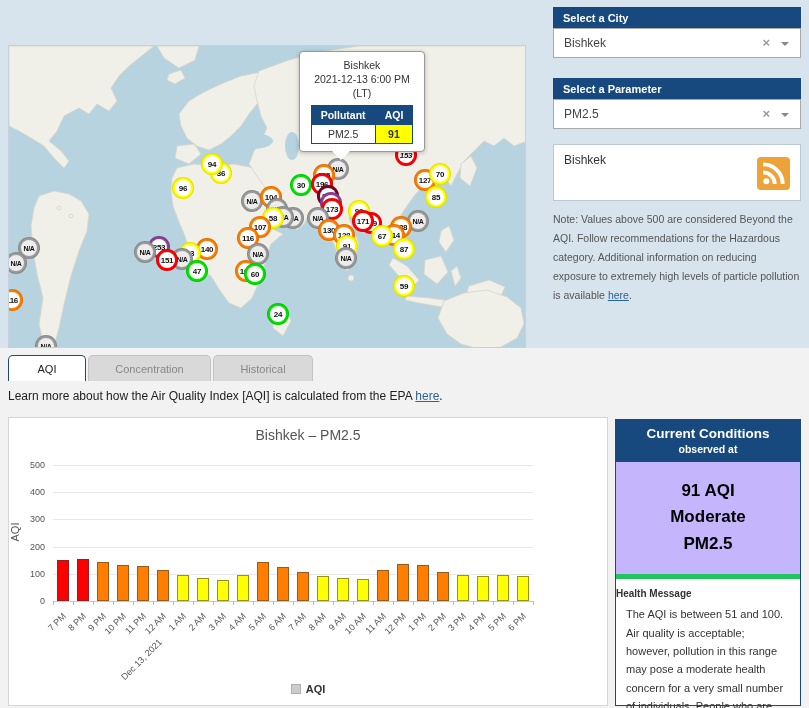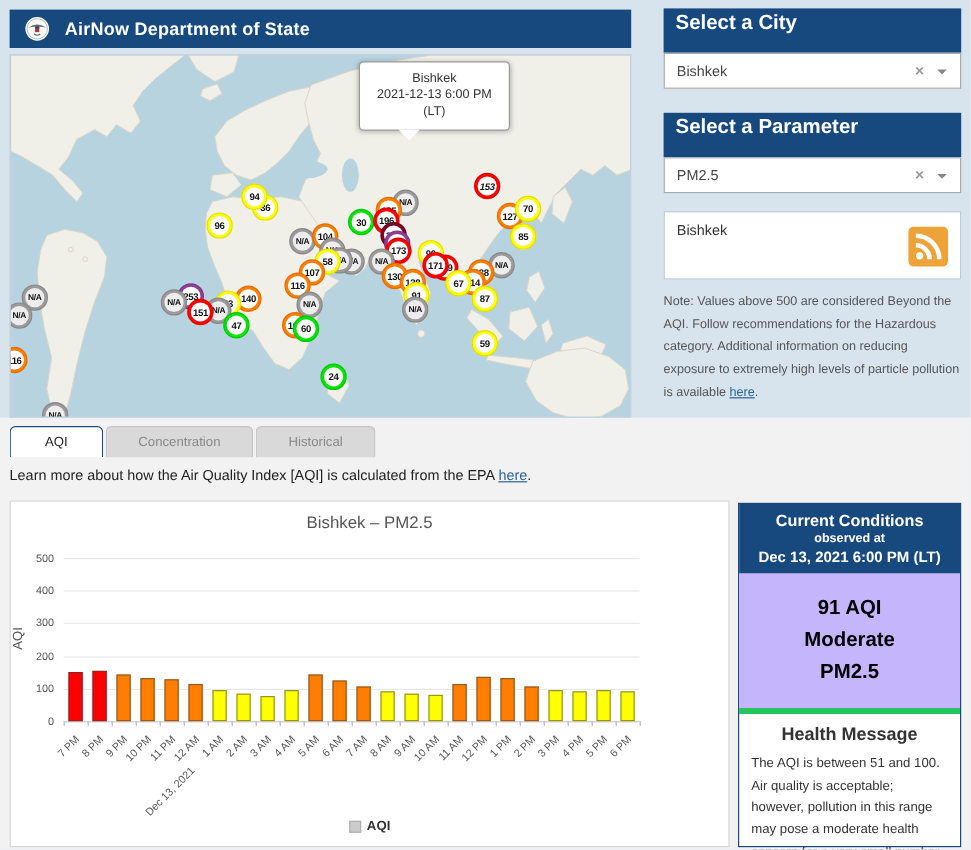--- a/index.html
+++ b/index.html
@@ -27,21 +27,21 @@
     border-radius:4px; box-shadow:0 1px 4px rgba(0,0,0,.25); padding:6px 4px 7px; z-index:30; }
   .map-tooltip:after { content:""; position:absolute; left:32px; bottom:-9px; border:9px solid transparent; border-bottom:0; border-top-color:#fff; }
   .tt-line { text-align:center; font-size:10.5px; color:#333; line-height:1.35; }
   .tt-table { border-collapse:collapse; margin:4px auto 0; }
   .tt-table th { background:#17497E; color:#fff; font-size:10.5px; font-weight:bold; padding:3px 9px; border:1px solid #17497E; }
   .tt-table td { font-size:10.5px; color:#333; text-align:center; padding:3px 6px; border:1px solid #17497E; background:#fff; }
   .tt-table td.aqi { background:#ffff00; font-weight:bold; }
 
   
   .sidebar { position:absolute; left:553px; top:7px; width:248px; }
-  .panel-header { background:#17497E; color:#fff; font-size:17px; font-weight:bold; height:37px; line-height:23px; padding:0 10px; }
+  .panel-header { background:#17497E; color:#fff; font-size:11px; font-weight:bold; height:21px; line-height:23px; padding:0 10px; }
   .select-box { position:relative; height:30px; background:#fff; border:1px solid #a9a9a9; font-size:12px; color:#444;
     line-height:28px; padding:0 10px; }
   .select-clear { position:absolute; right:30px; top:0; color:#999; font-size:13px; font-weight:bold; cursor:pointer; }
   .select-arrow { position:absolute; right:11px; top:13px; width:0; height:0; border:4px solid transparent; border-top-color:#888; }
   .gap20 { height:20px; } .gap15 { height:15px; }
   .rss-box { position:relative; height:57px; background:#fff; border:1px solid #b9c9d6; padding:8px 10px; font-size:12px; color:#333; }
   .rss-icon { position:absolute; right:10px; top:12px; width:33px; height:33px; background:#EDA338; border-radius:4px; }
   .note { margin-top:9px; font-size:10.5px; color:#555; line-height:1.8; }
   a.lnk { color:#2a6496; text-decoration:underline; cursor:pointer; }
 
@@ -70,41 +70,29 @@
   .legend span.lab { font-size:11px; color:#333; font-weight:bold; }
 
   
   .cond-panel { position:absolute; left:615px; top:419px; width:186px; height:287px; background:#fff; border:1px solid #17497E; }
   .cond-header { background:#17497E; color:#fff; text-align:center; padding:6px 4px 7px; }
   .cond-header .l1 { font-size:13.5px; font-weight:bold; }
   .cond-header .l2 { font-size:10.5px; font-weight:bold; margin-top:2px; }
   .cond-header .l3 { font-size:12.5px; font-weight:bold; margin-top:2px; }
   .cond-yellow { background:#c4b5fd; border-bottom:5px solid #22c55e; text-align:center; padding:16px 0 17px; }
   .cond-yellow div { font-size:17px; font-weight:bold; color:#000; line-height:1.55; }
-  .cond-health-h { text-align:center; font-size:15px; font-weight:bold; color:#333; margin:9px 0 6px; }
+  .cond-health-h { text-align:left; font-size:10px; font-weight:bold; color:#333; margin:9px 0 6px; }
   .cond-health { padding:0 10px; font-size:11px; color:#333; line-height:1.68; }
 </style>
 </head>
 <body>
 
 <div class="page">
   <div class="top-band"></div>
 
-  <header class="app-header">
-    <svg class="seal" viewBox="0 0 30 30">
-      <circle cx="15" cy="15" r="14" fill="#ffffff"></circle>
-      <circle cx="15" cy="15" r="13" fill="none" stroke="#17497E" stroke-width="3.2"></circle>
-      <circle cx="15" cy="15" r="9.8" fill="#fbfbf4" stroke="#9fb3c4" stroke-width="0.8"></circle>
-      <path d="M6.5,14 Q15,7.5 23.5,14 Q19,12.5 15,13.2 Q11,12.5 6.5,14 Z" fill="#5a6a78"></path>
-      <rect x="13" y="13" width="4" height="5.2" fill="#b03040"></rect>
-      <rect x="13" y="13" width="4" height="1.6" fill="#26466e"></rect>
-      <path d="M12,20 Q15,22.5 18,20" stroke="#5a6a78" stroke-width="1" fill="none"></path>
-    </svg>
-    <h1>AirNow Department of State</h1>
-  </header>
 
   <div class="map-panel">
     <svg class="land" width="518" height="303" viewBox="0 0 518 303">
       <g fill="#f0efe8" stroke="#d8d5c8" stroke-width="0.8">
         <polygon points="0,0 145,0 135,8 120,20 110,30 102,42 108,55 100,65 88,58 80,68 70,62 55,70 48,85 40,95 52,105 60,115 55,122 45,112 35,100 22,92 10,85 0,80"></polygon>
         <polygon points="148,0 190,0 186,14 170,22 155,12"></polygon>
         <polygon points="160,28 172,24 176,32 166,38 158,34"></polygon>
         <polygon points="30,150 45,145 60,148 72,155 80,168 78,185 70,205 62,230 55,258 50,282 45,300 35,300 30,278 34,252 28,228 24,205 22,180 25,162"></polygon>
         <polygon points="180,55 195,46 212,38 232,30 252,26 264,34 258,48 248,58 240,68 232,80 222,90 212,98 200,104 188,100 178,92 172,80 170,68"></polygon>
         <polygon points="168,100 185,98 192,108 180,118 166,112"></polygon>
@@ -280,20 +268,32 @@
         </div>
         <div class="marker" style="left: 384px; top: 229px; background: rgb(255, 255, 0);">
           <div class="marker-inner">59</div>
         </div>
       </div>
 
     <div class="map-tooltip">
       <div class="tt-line">Bishkek</div>
       <div class="tt-line">2021-12-13 6:00 PM</div>
       <div class="tt-line">(LT)</div>
+      <table class="tt-table">
+        <tbody>
+            <tr>
+          <th>Pollutant</th>
+          <th>AQI</th>
+        </tr>
+        <tr>
+          <td>PM2.5</td>
+          <td class="aqi">91</td>
+        </tr>
+      </tbody>
+        </table>
     </div>
   </div>
 
   <aside class="sidebar">
     <div class="panel-header">Select a City</div>
     <div class="select-box">
       <span>Bishkek</span>
       <span class="select-clear">×</span>
       <span class="select-arrow"></span>
     </div>
@@ -419,21 +419,20 @@
     <div class="legend">
       <span class="swatch"></span>
       <span class="lab">AQI</span>
     </div>
   </div>
 
   <aside class="cond-panel">
     <div class="cond-header">
       <div class="l1">Current Conditions</div>
       <div class="l2">observed at</div>
-      <div class="l3">Dec 13, 2021 6:00 PM (LT)</div>
     </div>
     <div class="cond-yellow">
       <div>91 AQI</div>
       <div>Moderate</div>
       <div>PM2.5</div>
     </div>
     <div class="cond-health-h">Health Message</div>
     <div class="cond-health">The AQI is between 51 and 100. Air quality is acceptable; however, pollution in this range may pose a moderate health concern for a very small number of individuals. People who are unusually sensitive to ozone or particle pollution may experience respiratory symptoms.</div>
   </aside>
 </div>

